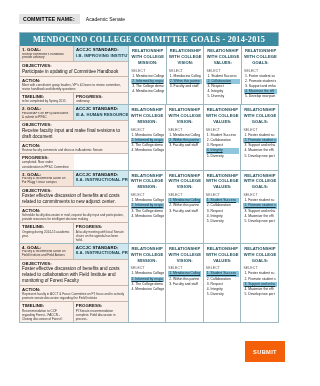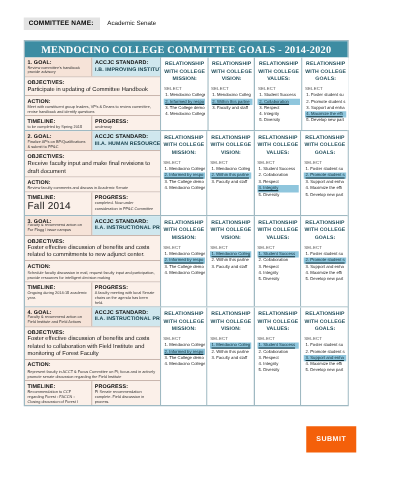--- a/index.html
+++ b/index.html
@@ -78,21 +78,21 @@
 <body>
 
 <div class="page">
 
   <div class="cname-row">
     <span class="cname-label">COMMITTEE NAME:</span>
     <span class="cname-value">Academic Senate</span>
   </div>
 
   <div class="tbl">
-    <div class="title-bar">MENDOCINO COLLEGE COMMITTEE GOALS - 2014-2020</div>
+    <div class="title-bar">MENDOCINO COLLEGE COMMITTEE GOALS - 2014-2015</div>
     <div id="blocks-host">
         <div class="block">
           <div class="left">
             <div class="lrow">
               <div class="lcell half peach">
                 <div class="hdr">1. GOAL:</div>
                 <div class="sub">Review committee's handbook provide advisory</div>
               </div>
               <div class="lcell half last tealbg">
                 <div class="hdr">ACCJC STANDARD:</div>
@@ -192,24 +192,20 @@
                 <div class="val">Receive faculty input and make final revisions to draft document</div>
               </div>
             </div>
             <div class="lrow">
               <div class="lcell full peachlt">
                 <div class="hdr">ACTION:</div>
                 <div class="val tiny">Review faculty comments and discuss in Academic Senate</div>
               </div>
             </div>
             <div class="lrow">
-              <div class="lcell half peachlt">
-                <div class="hdr">TIMELINE:</div>
-                <div class="val big">Fall 2014</div>
-              </div>
               <div class="lcell half last peachlt">
                 <div class="hdr">PROGRESS:</div>
                 <div class="val tiny">completed. Now under consideration in PP&amp;C Committee</div>
               </div>
             </div>
           </div>
           <div class="right">
             <div class="dcol">
               <div class="dhdr">
                 <div>RELATIONSHIP</div>

